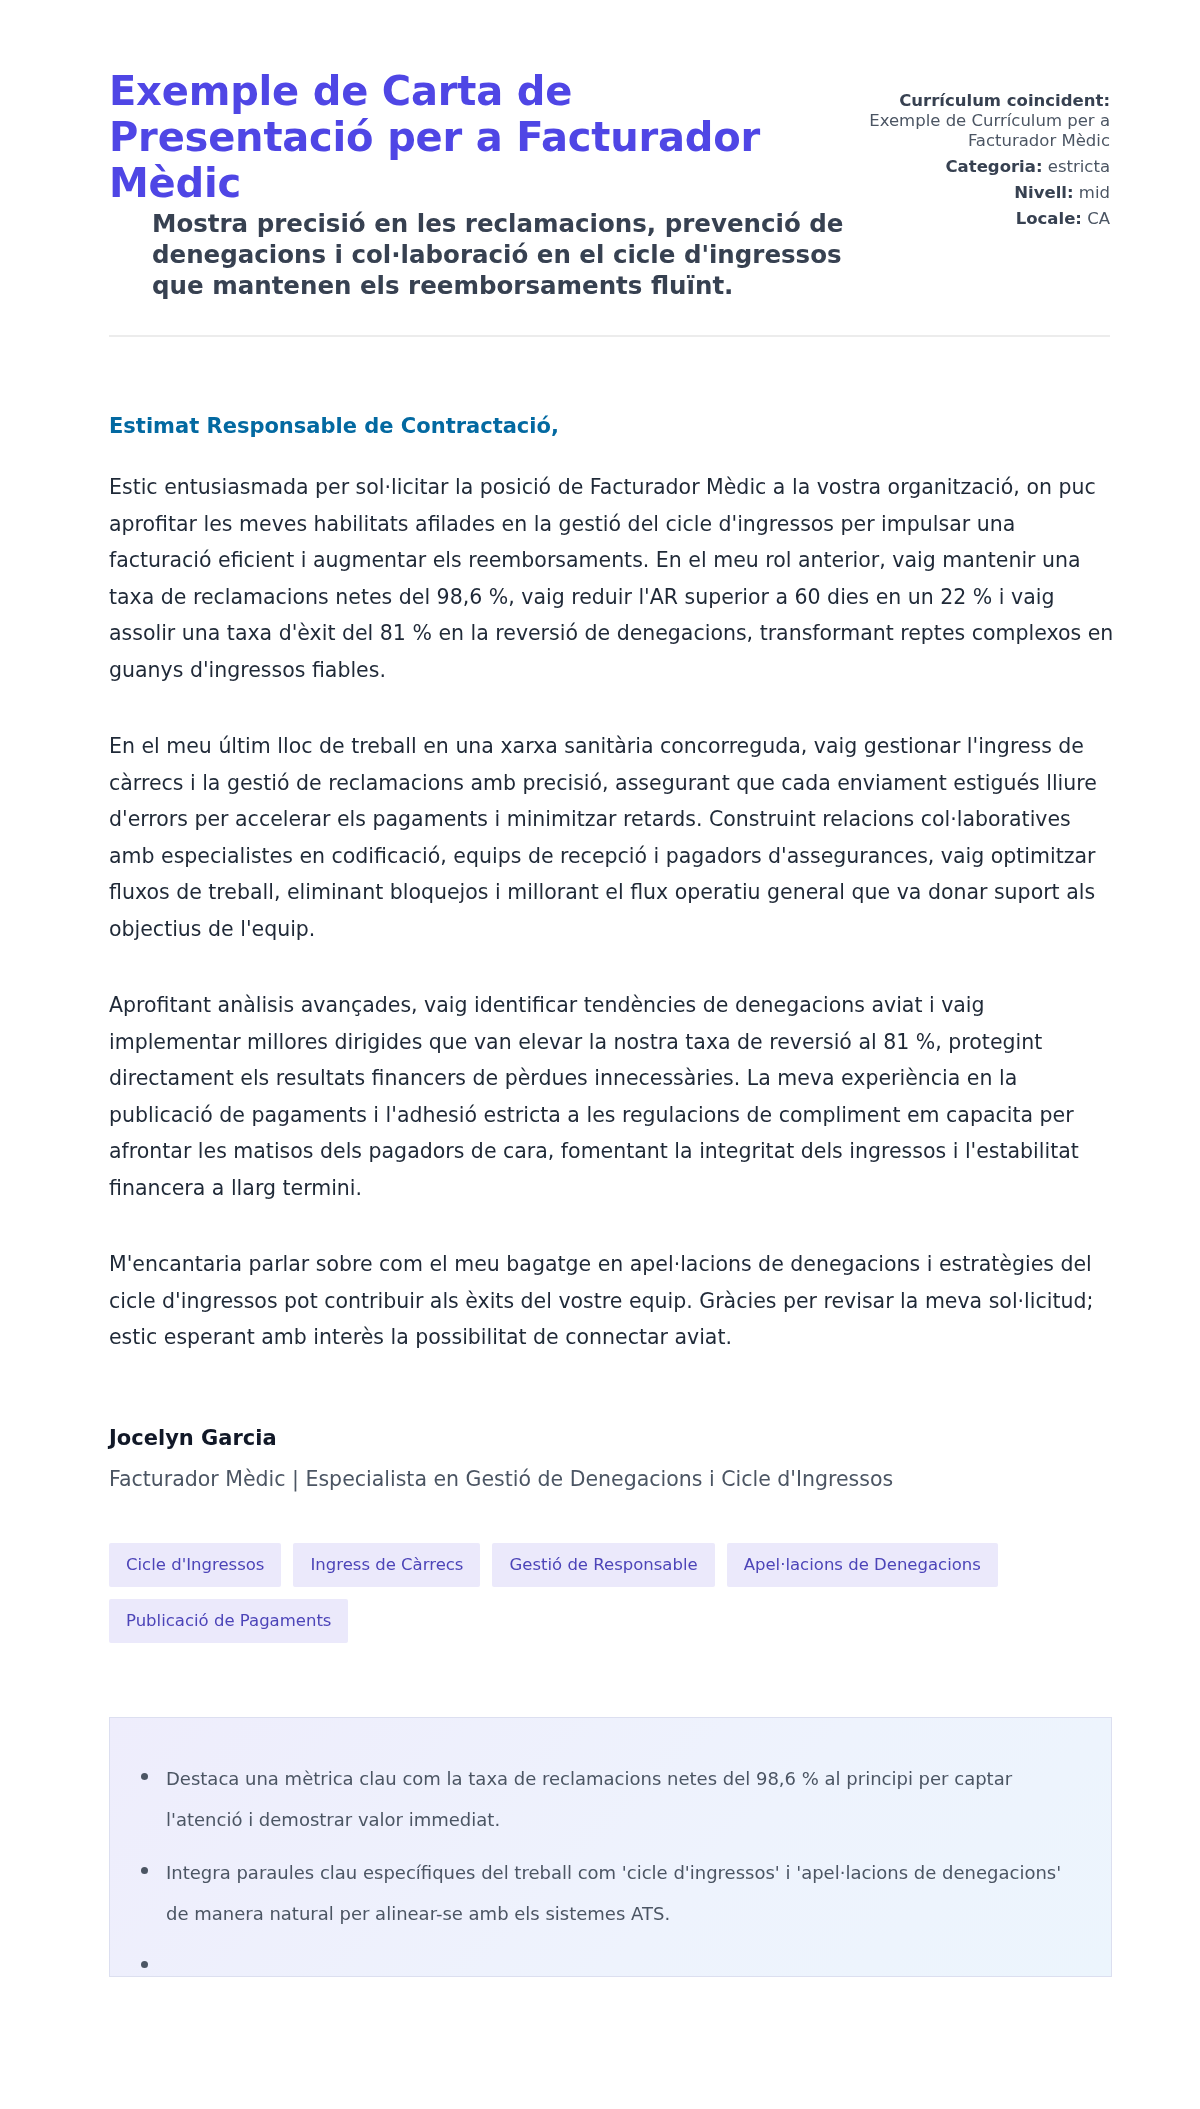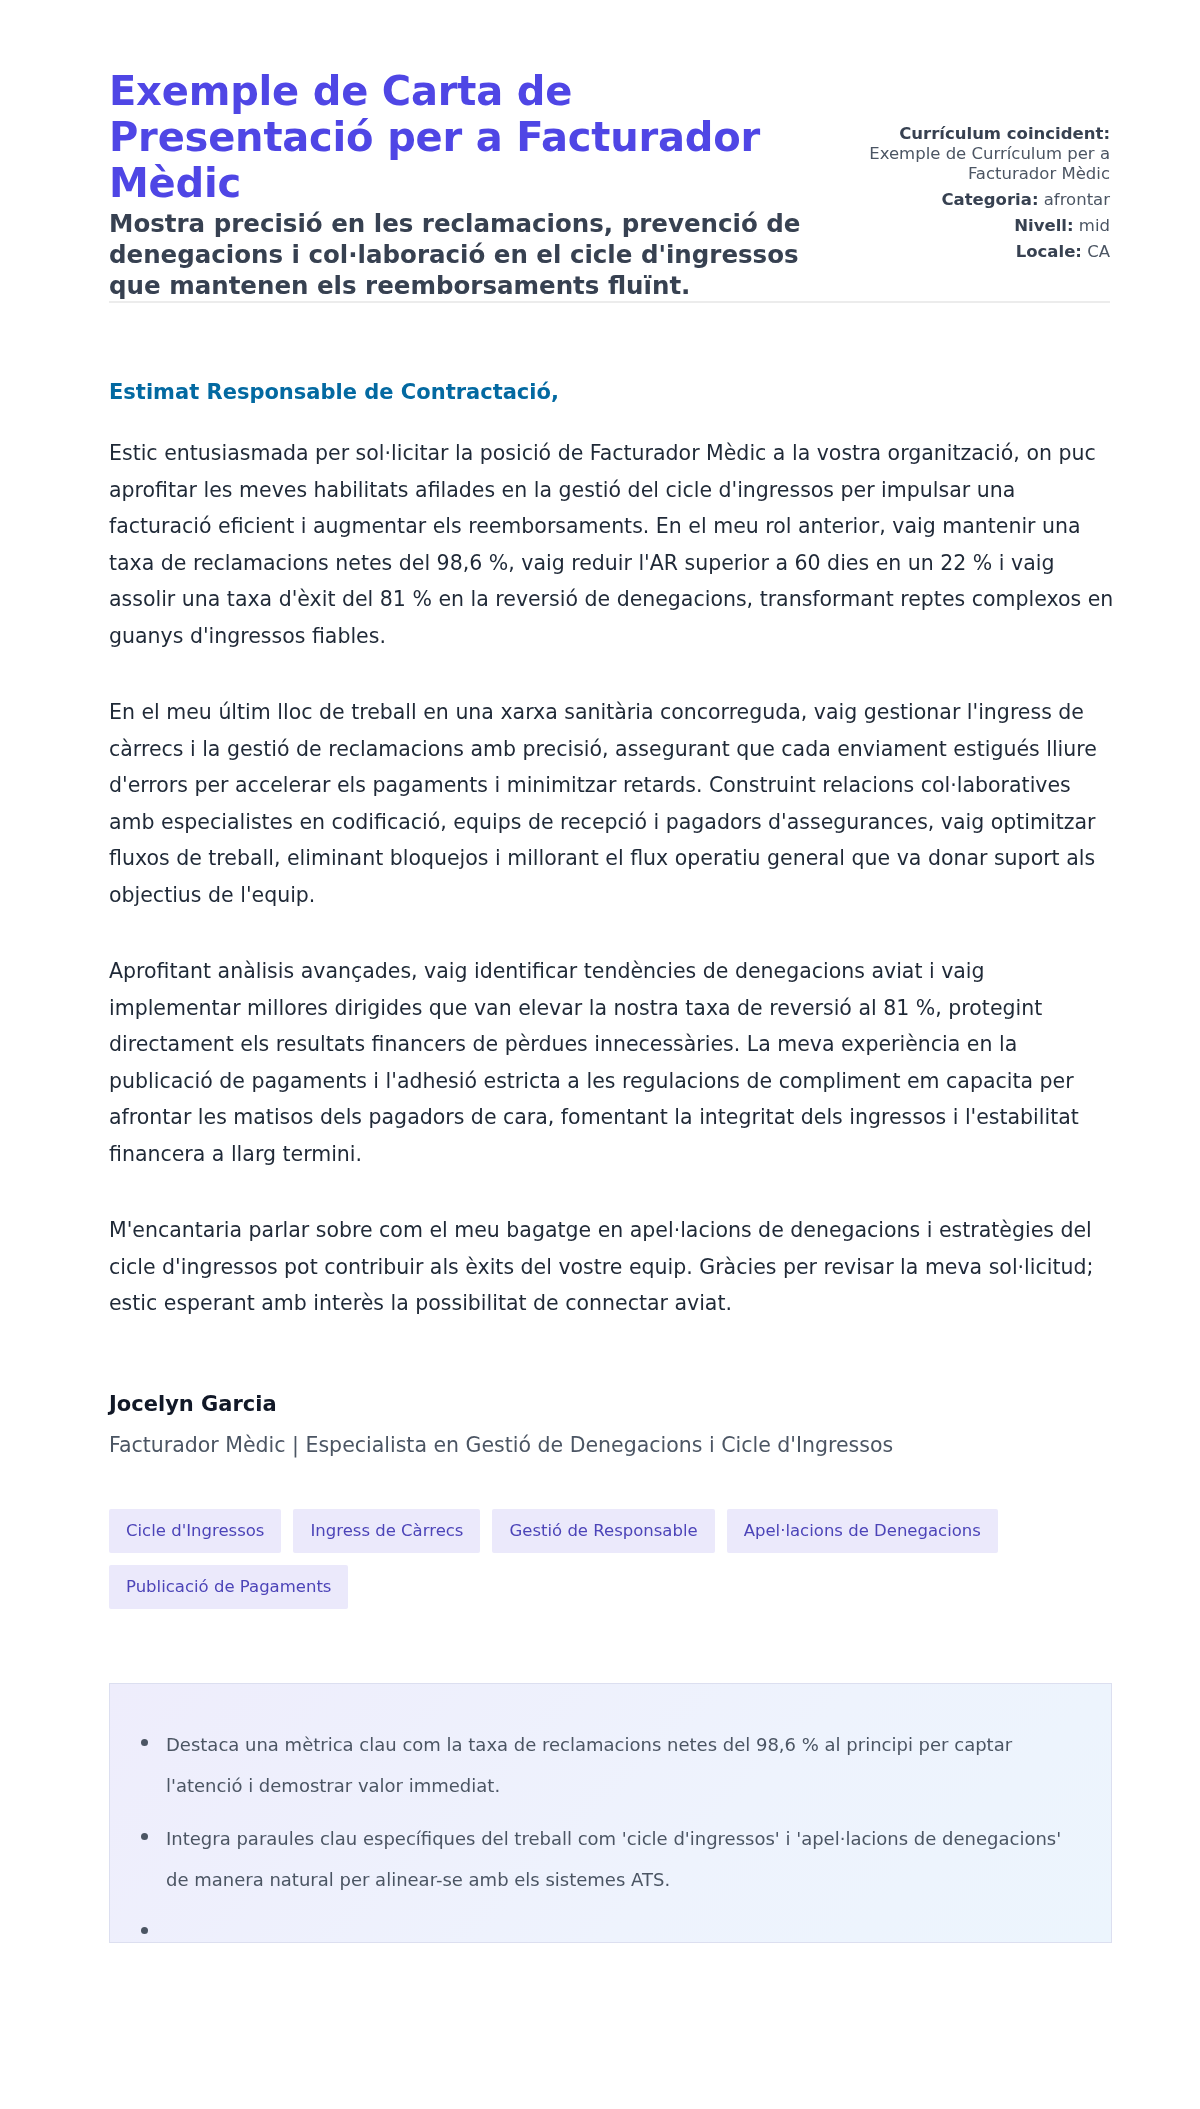--- a/index.html
+++ b/index.html
@@ -10,37 +10,39 @@
       font-family: "DejaVu Sans", sans-serif;
       color: #111827;
     }
     .page {
       width: 1200px;
       padding: 68px 90px 60px 109px;
     }
     .header {
       display: flex;
       justify-content: space-between;
-      align-items: center;
+      align-items: flex-start;
+      padding-bottom: 34px;
       border-bottom: 2px solid #ececec;
     }
     .header-left { width: 740px; }
     .title {
       font-size: 40px;
       font-weight: bold;
       line-height: 46px;
       color: #4f46e5;
       letter-spacing: -0.2px;
     }
     .subtitle {
       font-size: 24.5px;
       font-weight: bold;
       line-height: 31px;
       color: #374151;
       margin-top: 2px;
+      margin-left: 43px;
     }
     .meta {
       text-align: right;
       font-size: 16.5px;
       line-height: 20px;
       color: #4b5563;
       margin-top: 0px;
       width: 260px;
     }
     .meta .row { margin-bottom: 6px; }
@@ -141,21 +143,21 @@
       <h1 class="title">Exemple de Carta de Presentació per a Facturador Mèdic</h1>
       <h2 class="subtitle">Mostra precisió en les reclamacions, prevenció de denegacions i col·laboració en el cicle d'ingressos que mantenen els reemborsaments fluïnt.</h2>
     </div>
     <div class="meta">
       <div class="row first">
         <b>Currículum coincident:</b>
         <span class="resume-title">Exemple de Currículum per a Facturador Mèdic</span>
       </div>
       <div class="row">
         <b>Categoria:</b>
-        <span>afrontar</span>
+        <span>estricta</span>
       </div>
       <div class="row">
         <b>Nivell:</b>
         <span>mid</span>
       </div>
       <div class="row">
         <b>Locale:</b>
         <span>CA</span>
       </div>
     </div>

